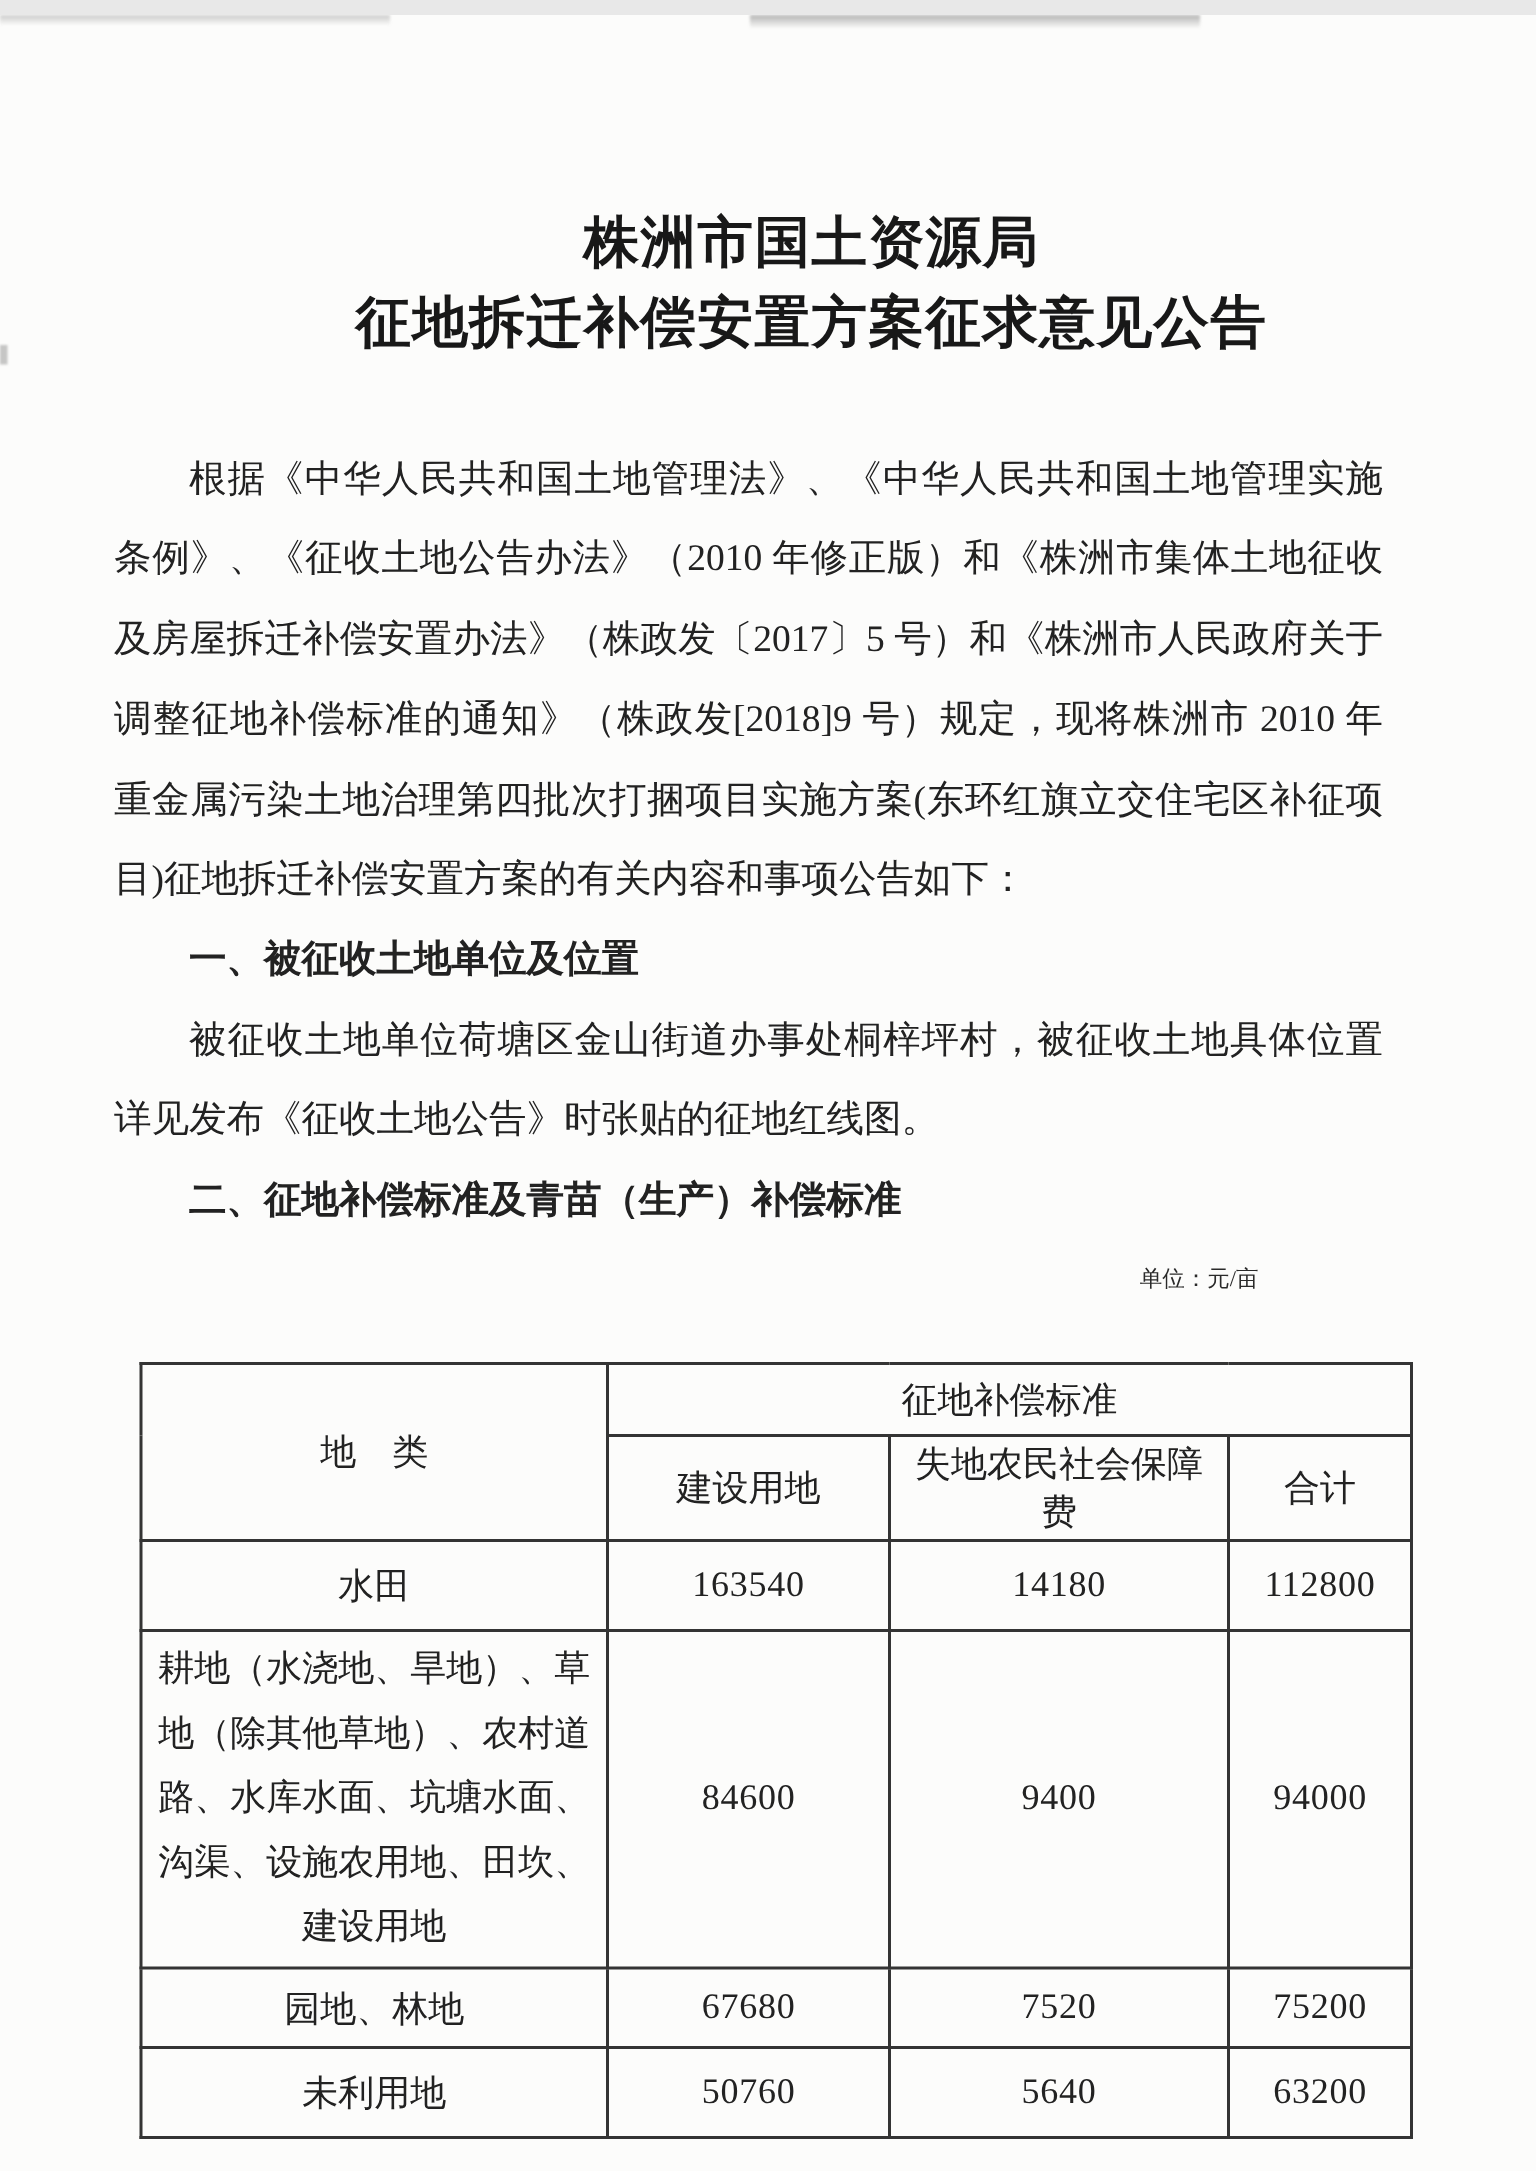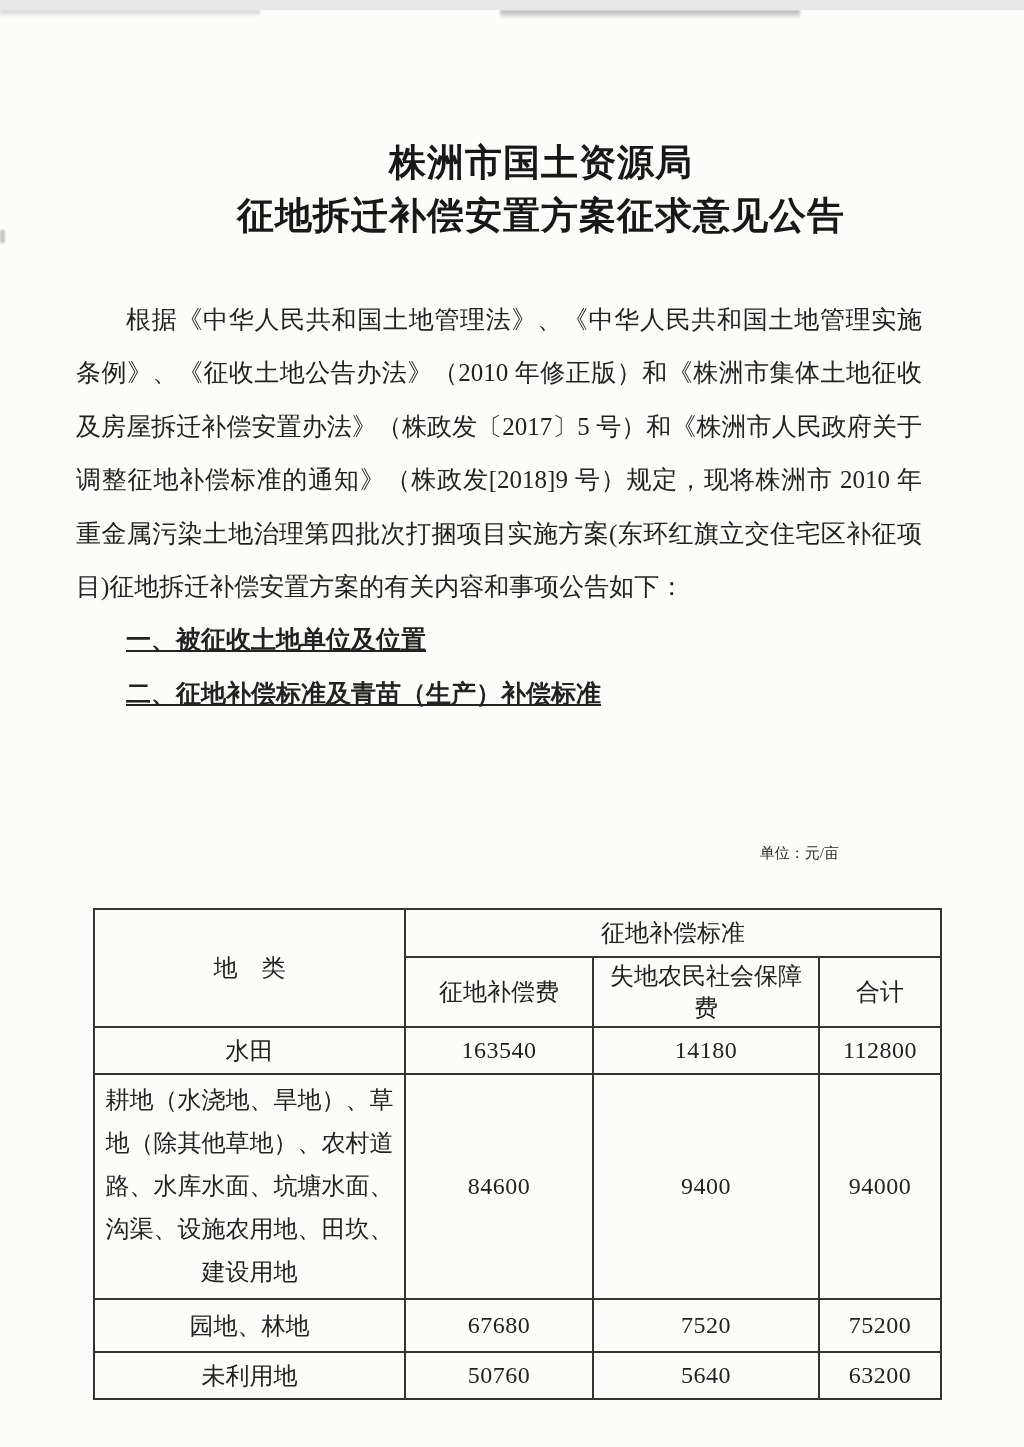--- a/index.html
+++ b/index.html
@@ -45,21 +45,21 @@
   .body-block {
     position: absolute;
     top: 283px; left: 76px; width: 846px; height: 580px;
     overflow: hidden;
     font-size: 25px;
     line-height: 53.4px;
     text-align: justify;
     color: #222;
   }
   .body-block p { text-indent: 2em; }
-  .body-block .heading { font-weight: bold; text-indent: 2em; text-decoration: underline; }
+  .body-block .heading { font-weight: bold; text-indent: 2em; }
   .unit-note {
     position: absolute;
     top: 828px; left: 93px; width: 846px;
     text-align: right;
     padding-right: 100px;
     font-size: 15px;
     line-height: 30px;
     color: #2a2a2a;
   }
   table.comp-table {
@@ -72,21 +72,21 @@
     color: #222;
   }
   .comp-table td {
     border: 2px solid #343434;
     text-align: center;
     vertical-align: middle;
     padding: 2px 6px;
   }
   .comp-table .group-hd { height: 48px; border-radius: 24px; }
   .comp-table .sub-hd  { height: 37px; }
-  .comp-table .row-std { height: 47px; }
+  .comp-table .row-std { height: 60px; }
   .comp-table .row-big { height: 175px; }
   .comp-table .row-mid { height: 53px; }
   .comp-table .land-big { line-height: 43px; padding: 4px 8px; }
   .num { font-family: "Liberation Serif", "DejaVu Serif", serif; letter-spacing: .5px; }
 </style>
 </head>
 <body>
 
 <div class="page">
 
@@ -95,39 +95,40 @@
   <div class="artifact artifact-left-edge"></div>
 
   <div class="title-block">
     <div>株洲市国土资源局</div>
     <div>征地拆迁补偿安置方案征求意见公告</div>
   </div>
 
   <div class="body-block">
     <p>根据《中华人民共和国土地管理法》、《中华人民共和国土地管理实施条例》、《征收土地公告办法》（2010 年修正版）和《株洲市集体土地征收及房屋拆迁补偿安置办法》（株政发〔2017〕5 号）和《株洲市人民政府关于调整征地补偿标准的通知》（株政发[2018]9 号）规定，现将株洲市 2010 年重金属污染土地治理第四批次打捆项目实施方案(东环红旗立交住宅区补征项目)征地拆迁补偿安置方案的有关内容和事项公告如下：</p>
     <div class="heading">一、被征收土地单位及位置</div>
+    <p>被征收土地单位荷塘区金山街道办事处桐梓坪村，被征收土地具体位置详见发布《征收土地公告》时张贴的征地红线图。</p>
     <div class="heading">二、征地补偿标准及青苗（生产）补偿标准</div>
   </div>
 
   <div class="unit-note">单位：元/亩</div>
 
   <table class="comp-table">
     <colgroup>
       <col style="width:311px">
       <col style="width:188px">
       <col style="width:226px">
       <col style="width:122px">
     </colgroup>
     <tbody>
       <tr>
         <td class="group-hd" rowspan="2">地　类</td>
         <td class="group-hd" colspan="3">征地补偿标准</td>
       </tr>
       <tr>
-        <td class="sub-hd">征地补偿费</td>
+        <td class="sub-hd">建设用地</td>
         <td class="sub-hd">失地农民社会保障费</td>
         <td class="sub-hd">合计</td>
       </tr>
       <tr class="row-std">
         <td>水田</td>
         <td class="num">163540</td>
         <td class="num">14180</td>
         <td class="num">112800</td>
       </tr>
       <tr class="row-big">

